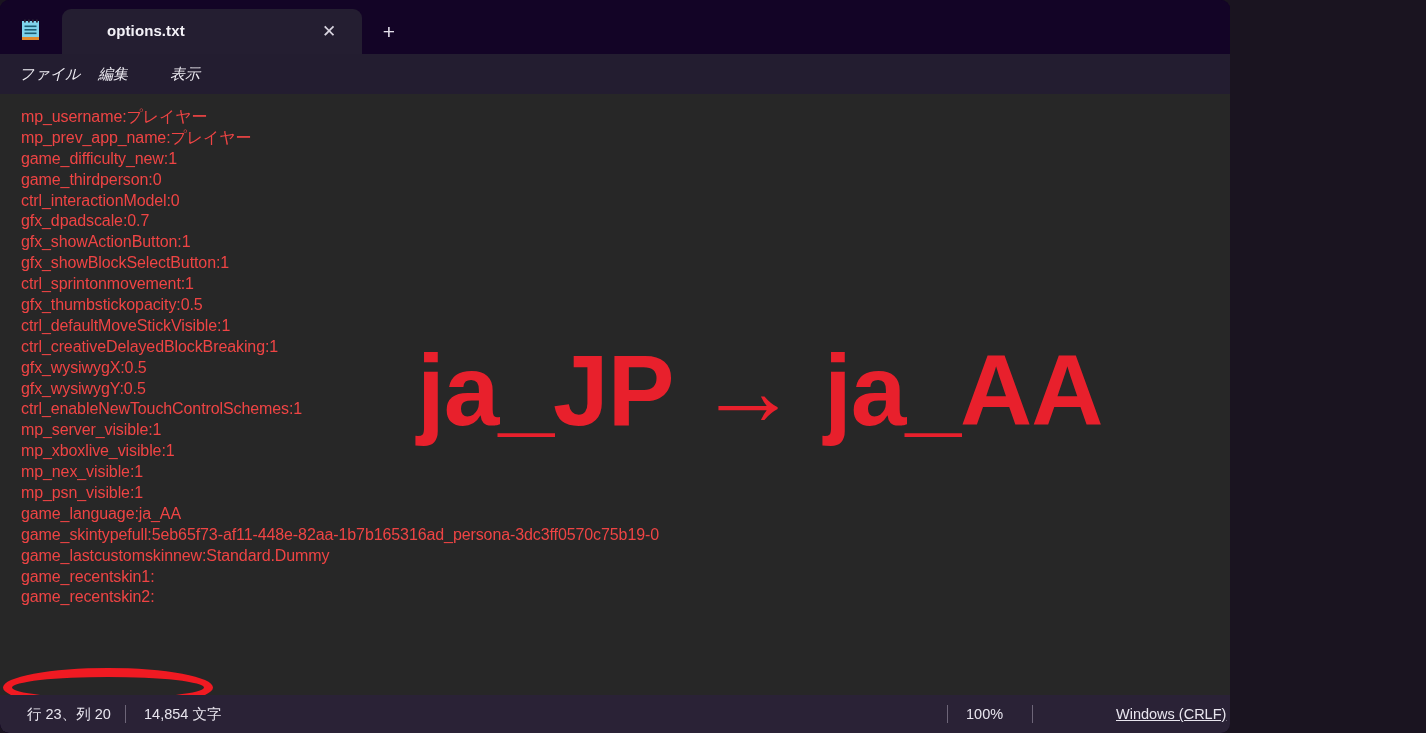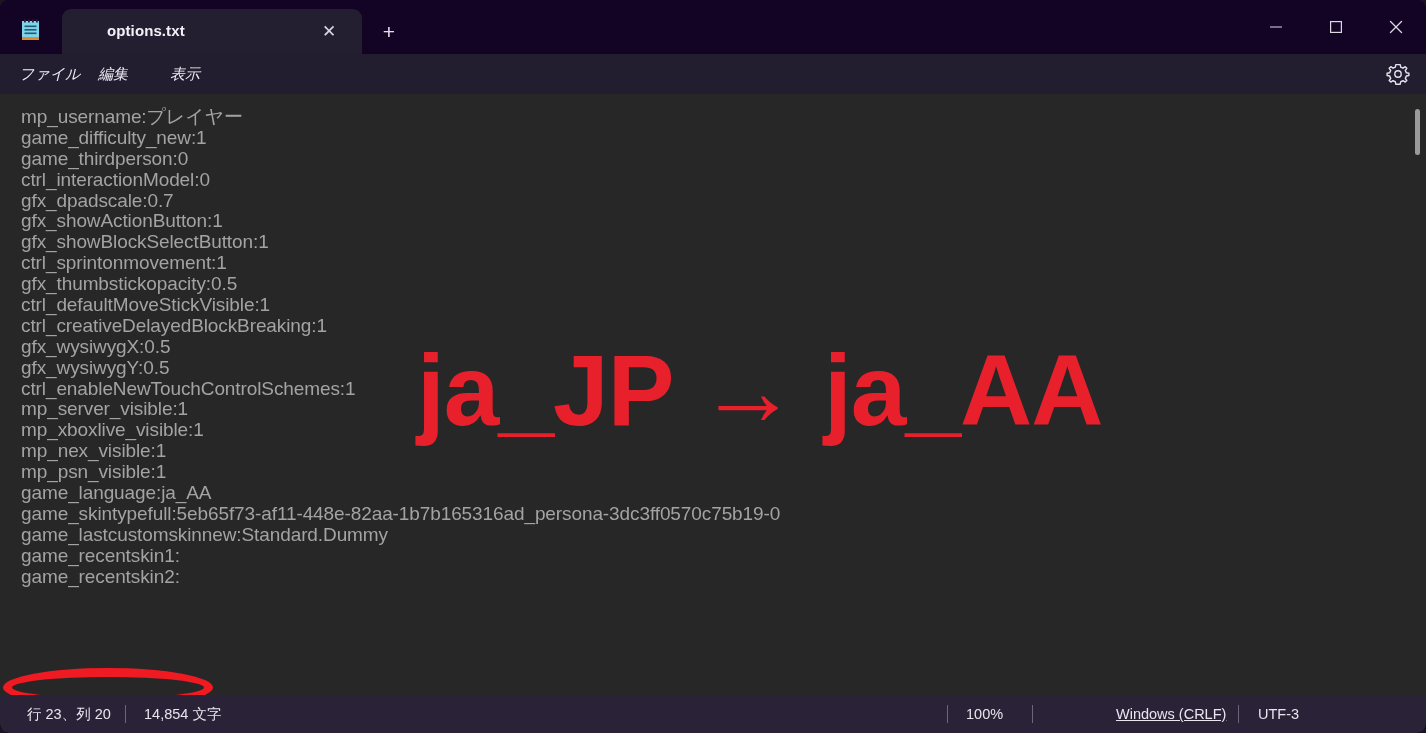--- a/index.html
+++ b/index.html
@@ -8,21 +8,21 @@
     background: #1a1420;
     width: 1426px;
     height: 733px;
     overflow: hidden;
     font-family: "Liberation Sans", sans-serif;
   }
 
   #app-window {
     position: absolute;
     left: 0; top: 0;
-    width: 1426px;
+    width: 1230px;
     height: 733px;
     background: #130426;
     border-radius: 9px 9px 9px 9px;
     overflow: hidden;
   }
 
   
   #titlebar {
     position: absolute;
     left: 0; top: 0;
@@ -150,23 +150,23 @@
     position: absolute;
     left: 0; top: 0;
     width: 1390px;
     height: 601px;
     padding: 13px 0 0 21px;
     box-sizing: border-box;
   }
 
   .code-line {
     font-family: "Liberation Sans", sans-serif;
-    font-size: 19px;
+    font-size: 16px;
     line-height: 20.9px;
-    color: #a3a3a3;
+    color: #ef4444;
     white-space: pre;
     letter-spacing: -0.1px;
     height: 20.9px;
   }
 
   
   #scrollbar-track {
     position: absolute;
     right: 0; top: 0;
     width: 17px;
@@ -309,20 +309,21 @@
       <g fill="none" stroke="#e6e2ed" stroke-width="1.4">
         <circle cx="17" cy="17" r="3.2"></circle>
         <path d="M17 7.6 l2.2 0 0.5 2.6 a7.6 7.6 0 0 1 2.3 1 l2.2-1.5 1.6 1.6 -1.5 2.2 a7.6 7.6 0 0 1 1 2.3 l2.6 0.5 0 2.2 -2.6 0.5 a7.6 7.6 0 0 1 -1 2.3 l1.5 2.2 -1.6 1.6 -2.2-1.5 a7.6 7.6 0 0 1 -2.3 1 l-0.5 2.6 -2.2 0 -2.2 0 -0.5-2.6 a7.6 7.6 0 0 1 -2.3-1 l-2.2 1.5 -1.6-1.6 1.5-2.2 a7.6 7.6 0 0 1 -1-2.3 l-2.6-0.5 0-2.2 2.6-0.5 a7.6 7.6 0 0 1 1-2.3 l-1.5-2.2 1.6-1.6 2.2 1.5 a7.6 7.6 0 0 1 2.3-1 l0.5-2.6 2.2 0 z" stroke-linejoin="round"></path>
       </g>
     </svg>
   </div>
 
   <div id="editor">
     <div id="text-area">
         <div class="code-line">mp_username:プレイヤー</div>
+        <div class="code-line">mp_prev_app_name:プレイヤー</div>
         <div class="code-line">game_difficulty_new:1</div>
         <div class="code-line">game_thirdperson:0</div>
         <div class="code-line">ctrl_interactionModel:0</div>
         <div class="code-line">gfx_dpadscale:0.7</div>
         <div class="code-line">gfx_showActionButton:1</div>
         <div class="code-line">gfx_showBlockSelectButton:1</div>
         <div class="code-line">ctrl_sprintonmovement:1</div>
         <div class="code-line">gfx_thumbstickopacity:0.5</div>
         <div class="code-line">ctrl_defaultMoveStickVisible:1</div>
         <div class="code-line">ctrl_creativeDelayedBlockBreaking:1</div>

